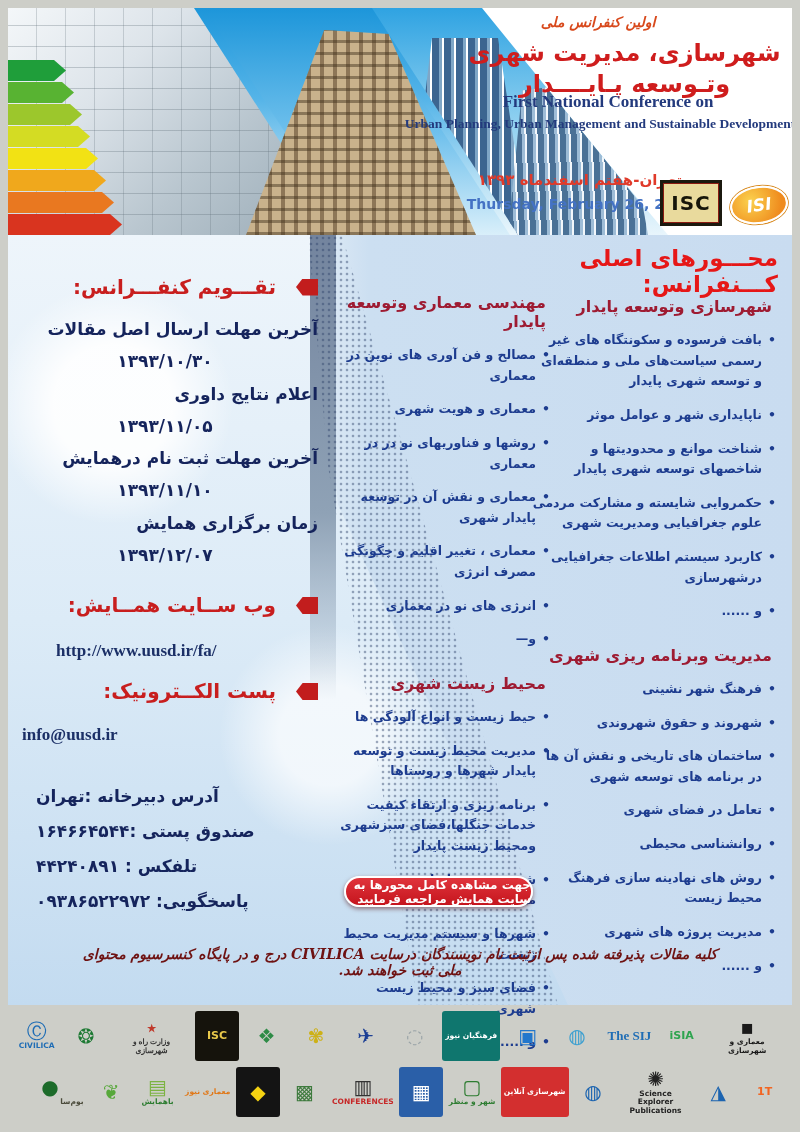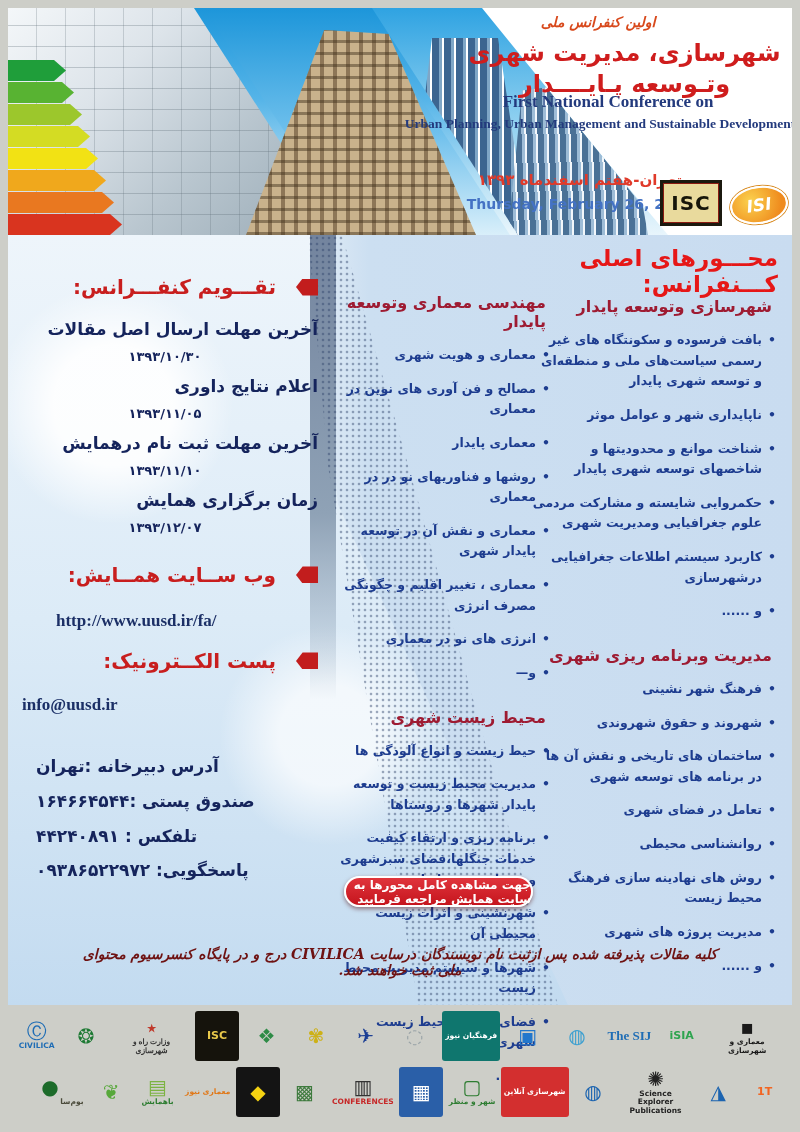--- a/index.html
+++ b/index.html
@@ -92,21 +92,21 @@
     color:#1d3c8f; font-size:12.5px; font-weight:bold; line-height:1.65; }
   .topic-list li::before { content:"•"; position:absolute; right:2px; top:0; color:#1d3c8f; }
 
   
   .sidebar { position:absolute; left:4px; top:40px; width:306px; direction:rtl; }
   .side-head { display:flex; align-items:center; justify-content:flex-start; gap:20px;
     color:#c81e1e; font-size:20px; font-weight:900; margin-bottom:14px; }
   .arrow-left { width:22px; height:17px; background:#c21d1d;
     clip-path:polygon(100% 0, 100% 100%, 30% 100%, 0 50%, 30% 0); flex:0 0 auto; }
   .cal-label { color:#15245c; font-size:17px; font-weight:bold; text-align:right; padding-left:4px; line-height:1.9; }
-  .cal-date { color:#15245c; font-size:13px; font-weight:bold; text-align:center; line-height:1.9; letter-spacing:1px; }
+  .cal-date { color:#15245c; font-size:17px; font-weight:bold; text-align:center; line-height:1.9; letter-spacing:1px; }
   .side-url { color:#1b2f66; font-size:17px; font-weight:bold; direction:ltr; text-align:left;
     font-family:"Liberation Serif", serif; padding:10px 0 18px 44px; }
   .side-mail { color:#1b2f66; font-size:17px; font-weight:bold; direction:ltr; text-align:left;
     font-family:"Liberation Serif", serif; padding:8px 0 18px 10px; }
   .addr { margin-top:16px; padding-left:6px; }
   .addr div { color:#15245c; font-size:17px; font-weight:bold; text-align:left; direction:rtl; line-height:2.05; padding-left:18px; }
 
   .pill { position:absolute; left:336px; top:641px; width:189px; height:31px;
     background:linear-gradient(180deg,#e0343c,#c5151d); border:2px solid #ffffff; border-radius:17px;
     box-shadow:0 2px 4px rgba(80,10,10,.5);
@@ -185,23 +185,22 @@
         <li>تعامل در فضای شهری</li>
         <li>روانشناسی محیطی</li>
         <li>روش های نهادینه سازی فرهنگ محیط زیست</li>
         <li>مدیریت پروژه های شهری</li>
         <li>و ......</li>
       </ul>
     </div>
   <div class="col col-mid">
       <div class="sec-title">مهندسی معماری وتوسعه پایدار</div>
       <ul class="topic-list">
+        <li>مصالح و فن آوری های نوین در معماری</li>
         <li>معماری و هویت شهری</li>
-        <li>مصالح و فن آوری های نوین در معماری</li>
-        <li>معماری پایدار</li>
         <li>روشها و فناوریهای نو در در معماری</li>
         <li>معماری و نقش آن در توسعه پایدار شهری</li>
         <li>معماری ، تغییر اقلیم و چگونگی مصرف انرژی</li>
         <li>انرژی های نو در معماری</li>
         <li>و—</li>
       </ul>
       <div class="sec-title">محیط زیست شهری</div>
       <ul class="topic-list">
         <li>حیط زیست و انواع آلودگی ها</li>
         <li>مدیریت محیط زیست و توسعه پایدار شهرها و روستاها</li>

